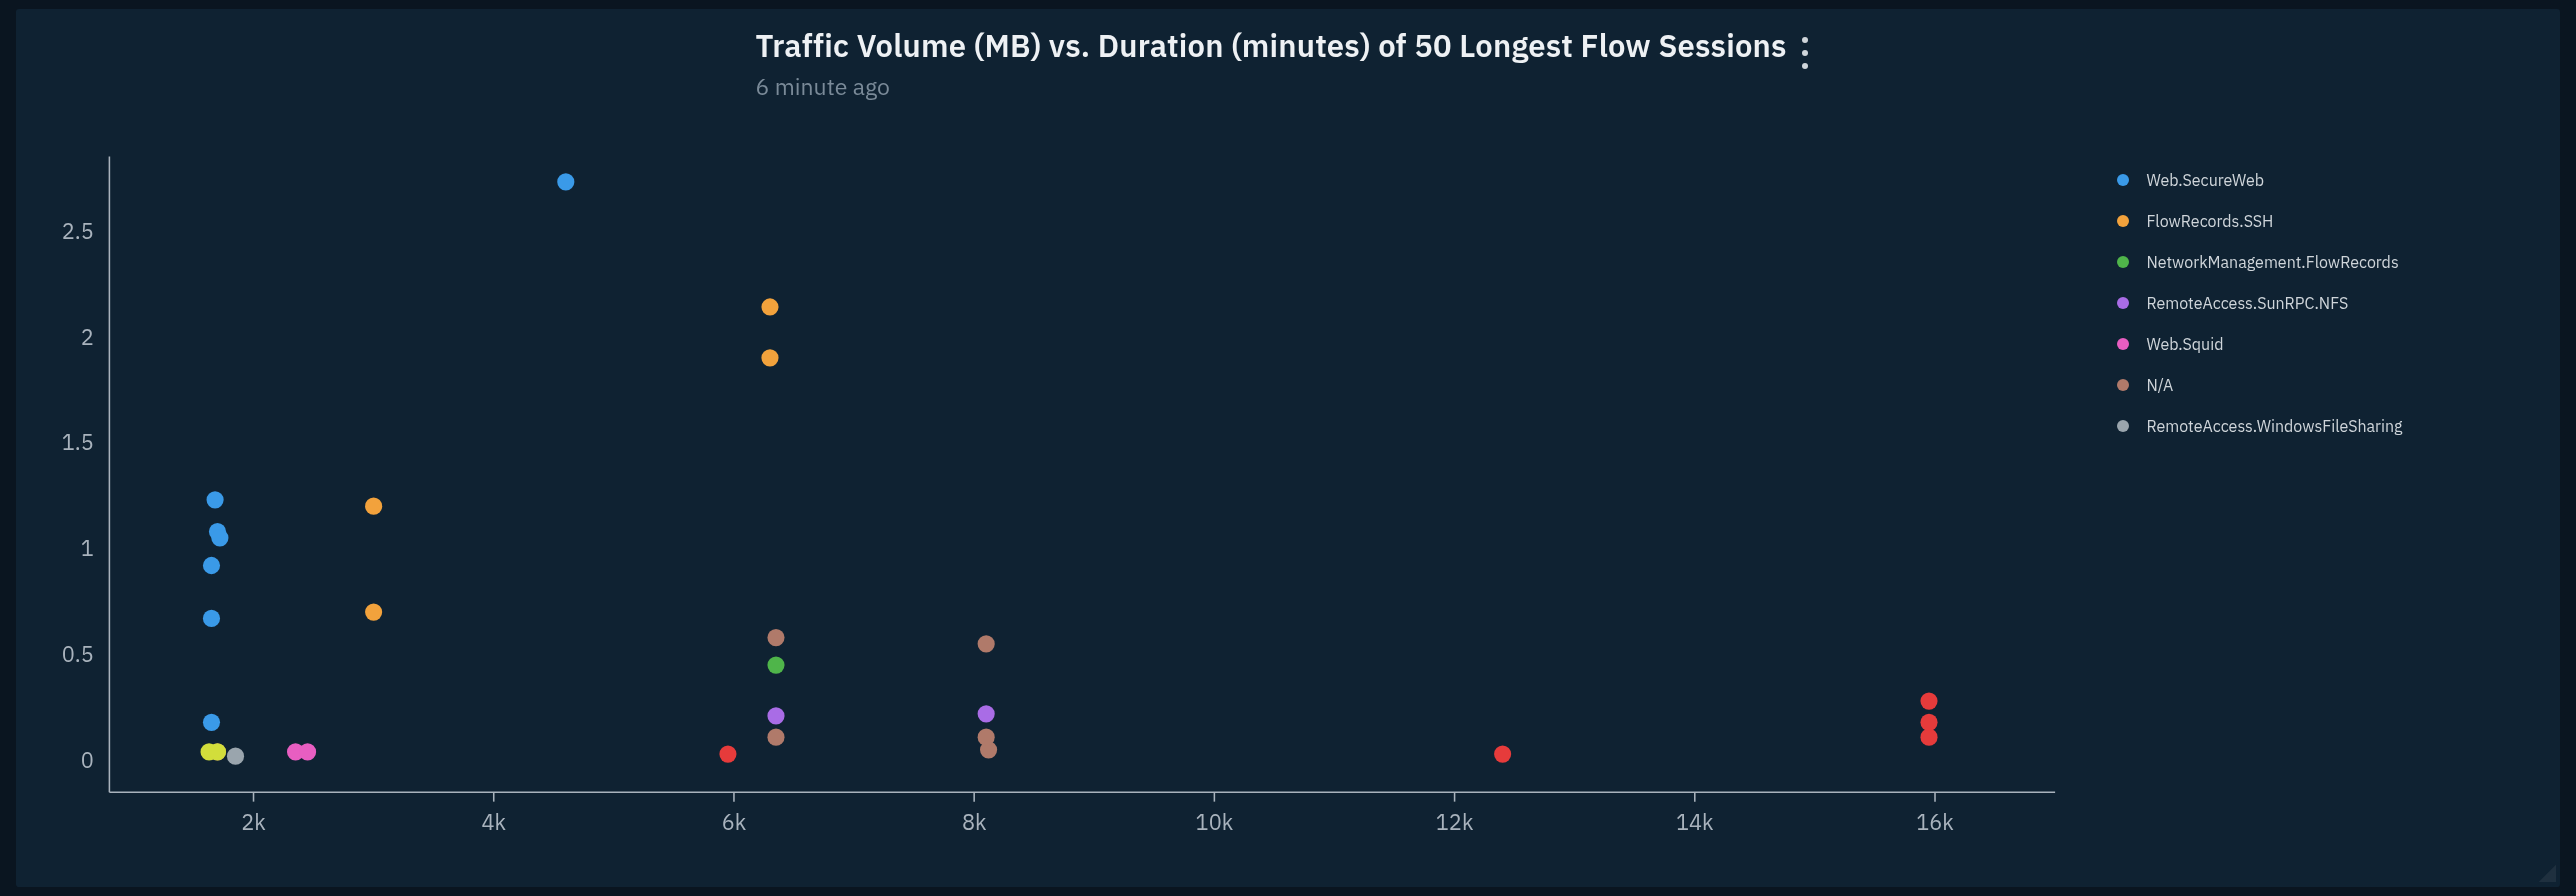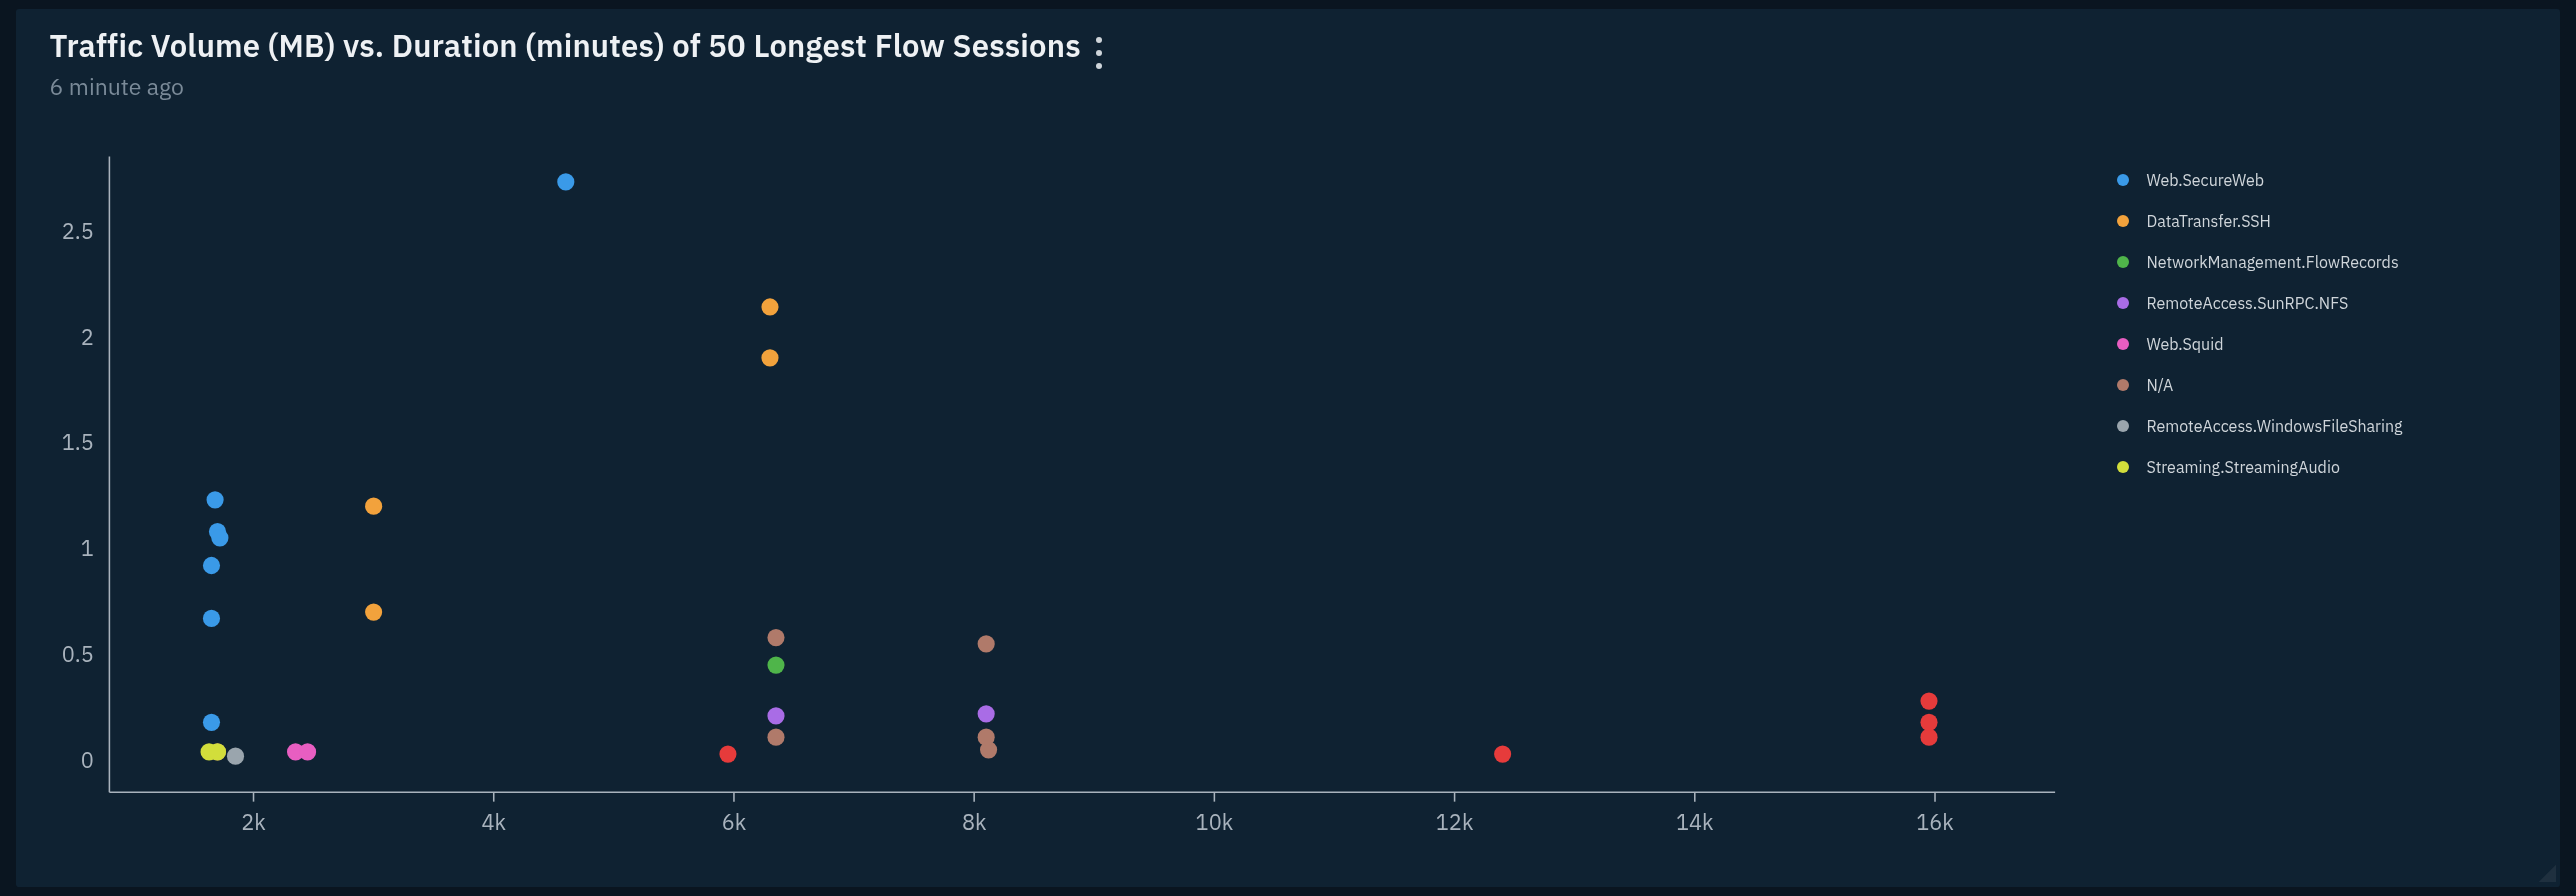--- a/index.html
+++ b/index.html
@@ -25,21 +25,21 @@
     box-sizing: border-box;
     width: 100%;
     height: 100%;
     background: #0f2232;
     border-radius: 3.1px;
   }
 
   .header-row {
     display: flex;
     align-items: flex-start;
-    justify-content: flex-start;
+    justify-content: center;
     padding: 15.6px 23px 0 34px;
   }
 
   .titles {
     display: flex;
     flex-direction: column;
   }
 
   .title {
     font-size: 31px;
@@ -240,45 +240,41 @@
         </svg>
       </div>
 
       <div class="legend" id="legend">
           <div class="legend-item">
             <span class="swatch" style="background: rgb(58, 154, 232);"></span>
             <span class="legend-label">Web.SecureWeb</span>
           </div>
           <div class="legend-item">
             <span class="swatch" style="background: rgb(242, 162, 60);"></span>
-            <span class="legend-label">DataTransfer.SSH</span>
+            <span class="legend-label">FlowRecords.SSH</span>
           </div>
           <div class="legend-item">
             <span class="swatch" style="background: rgb(79, 181, 74);"></span>
             <span class="legend-label">NetworkManagement.FlowRecords</span>
           </div>
           <div class="legend-item">
             <span class="swatch" style="background: rgb(169, 108, 230);"></span>
             <span class="legend-label">RemoteAccess.SunRPC.NFS</span>
           </div>
           <div class="legend-item">
             <span class="swatch" style="background: rgb(232, 94, 193);"></span>
             <span class="legend-label">Web.Squid</span>
           </div>
           <div class="legend-item">
             <span class="swatch" style="background: rgb(176, 122, 106);"></span>
             <span class="legend-label">N/A</span>
           </div>
           <div class="legend-item">
             <span class="swatch" style="background: rgb(154, 165, 173);"></span>
             <span class="legend-label">RemoteAccess.WindowsFileSharing</span>
-          </div>
-          <div class="legend-item">
-            <span class="swatch" style="background: rgb(210, 222, 59);"></span>
-            <span class="legend-label">Streaming.StreamingAudio</span>
           </div>
         </div>
 
     </div>
 
     <div class="resize-handle">
       <svg viewBox="0 0 24 24">
           <path d="M24 24 L24 14 L14 24 Z M24 24 L24 6 L6 24 Z" fill="#3d4b58"></path>
         </svg>
     </div>

